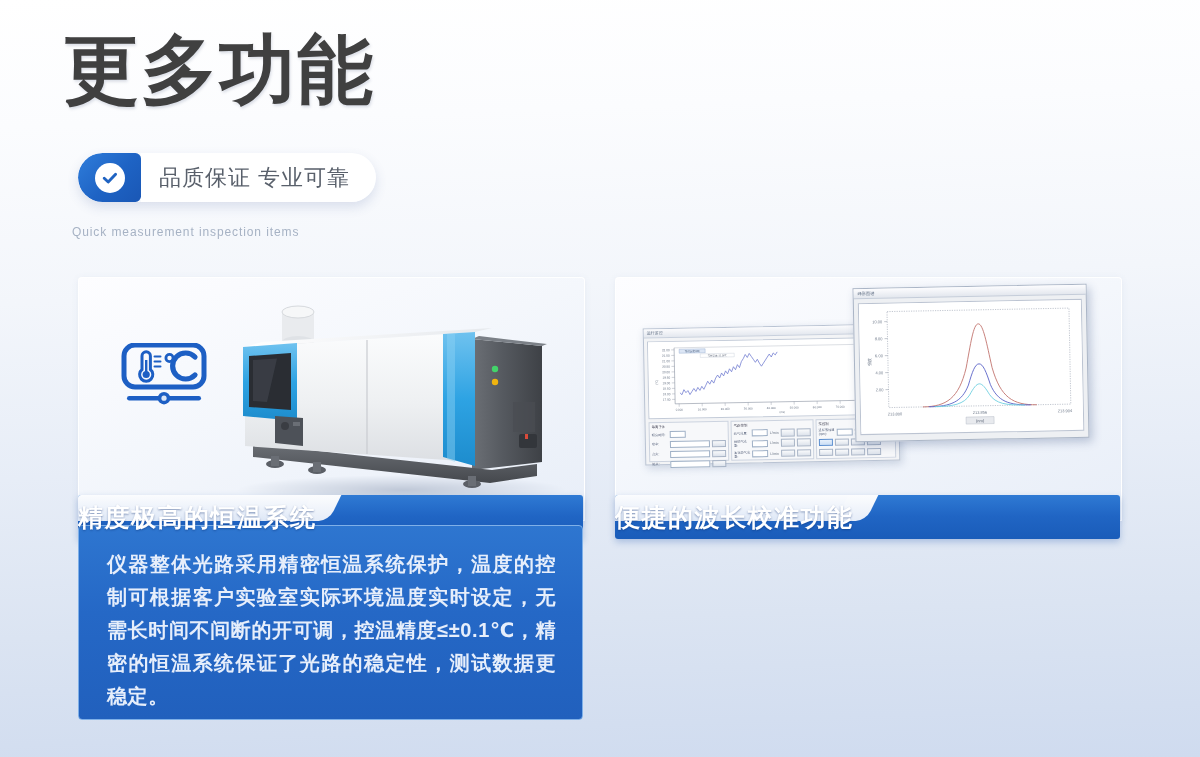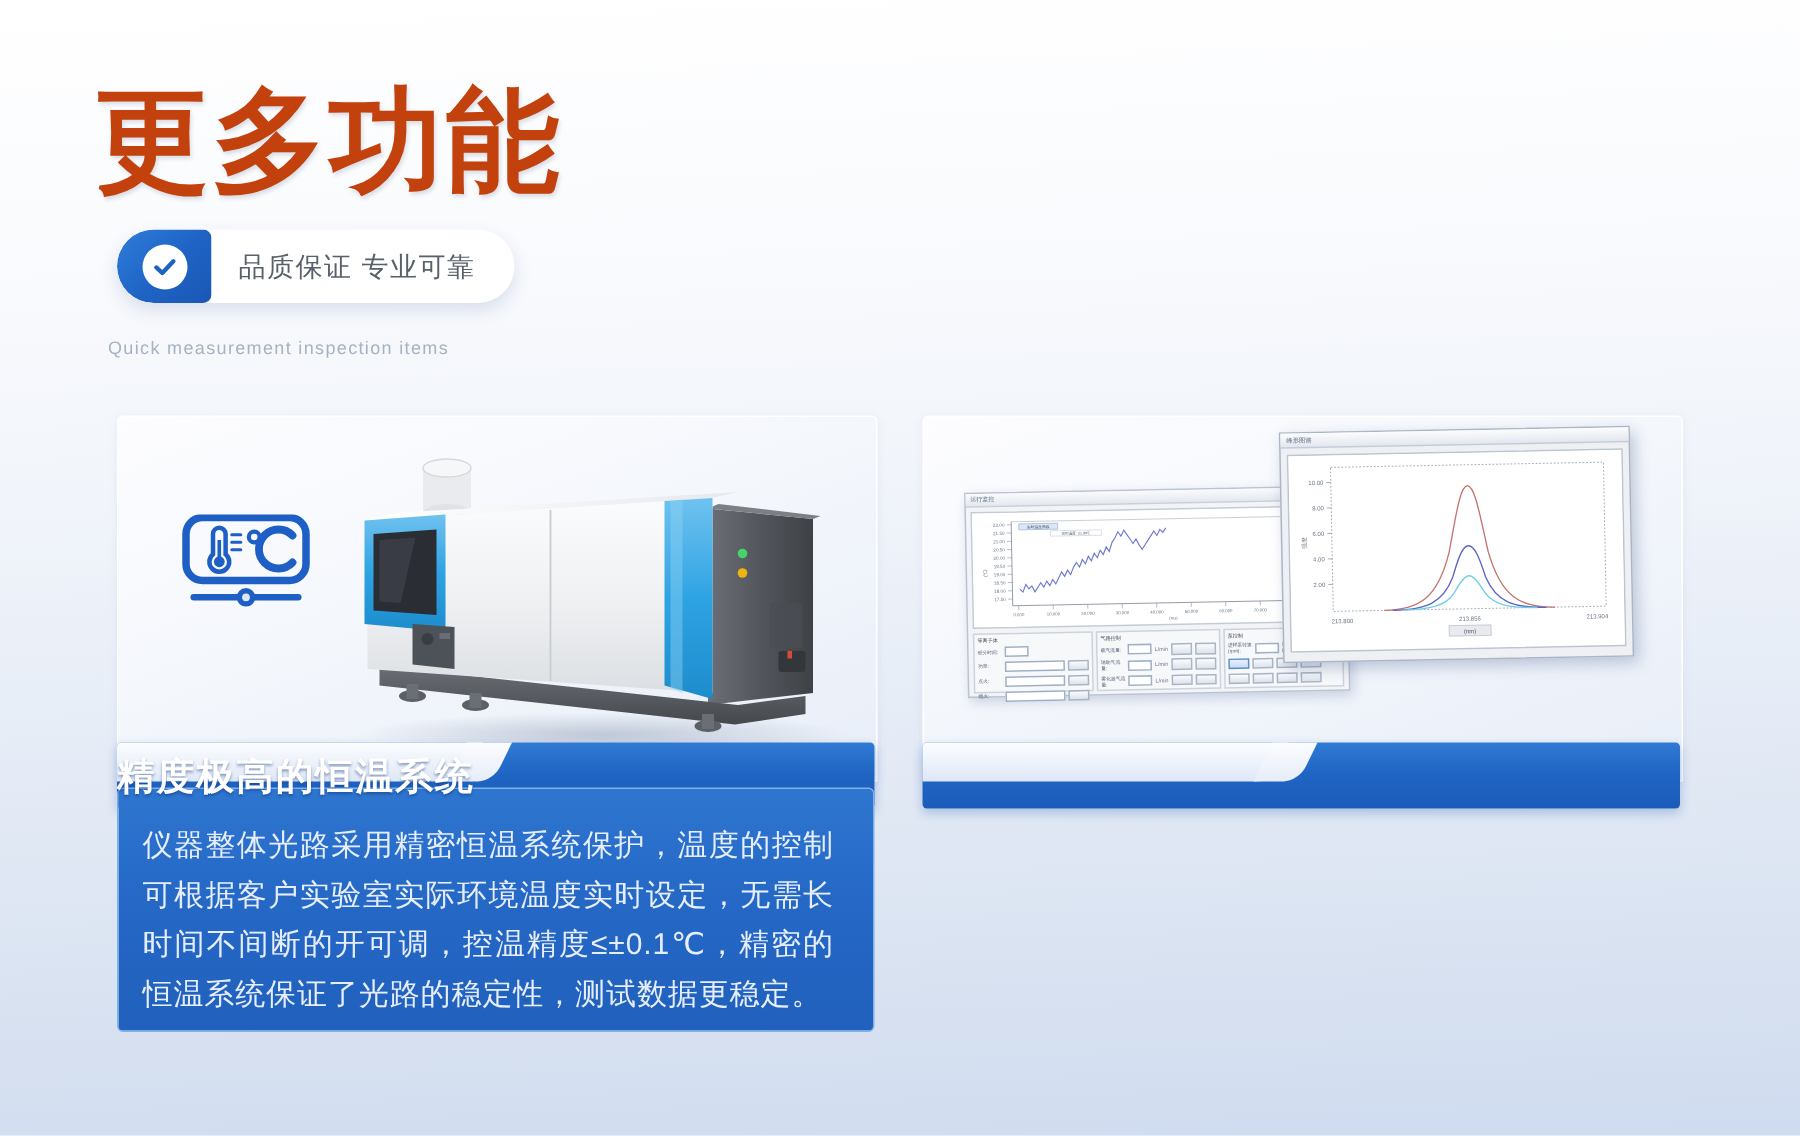--- a/index.html
+++ b/index.html
@@ -6,24 +6,24 @@
   body{
     width:1200px;height:757px;overflow:hidden;
     font-family:"Liberation Sans","DejaVu Sans",sans-serif;
     background:linear-gradient(178deg,#ffffff 0%,#fbfcfe 16%,#f3f6fb 38%,#e7edf7 60%,#dbe4f2 80%,#cfdbef 100%);
     position:relative;
   }
   .stage{position:absolute;inset:0;}
 
   
   .page-title{
-    position:absolute;left:63px;top:57px;
-    font-family:Liberation Mono, monospace;
+    position:absolute;left:63px;top:27px;
+    font-family:Liberation Serif, serif;
     font-weight:700;font-size:76px;line-height:86px;
-    color:#c2410c;letter-spacing:2px;
+    color:#404040;letter-spacing:2px;
     text-shadow:1px 2px 3px rgba(80,95,130,.20);
     white-space:nowrap;
   }
   .badge{
     position:absolute;left:78px;top:153px;height:49px;
     display:flex;align-items:stretch;border-radius:26px;
     box-shadow:0 5px 12px rgba(60,90,150,.16);
     overflow:hidden;
   }
   .badge-icon{
@@ -32,21 +32,21 @@
     border-radius:26px 6px 6px 26px;
   }
   .check-circle{
     width:30px;height:30px;border-radius:50%;background:#fff;
     display:flex;align-items:center;justify-content:center;
   }
   .check-circle svg{display:block;}
   .badge-text{
     background:#ffffff;display:flex;align-items:center;
     padding:0 26px 0 18px;border-radius:0 26px 26px 0;
-    font-size:18px;color:#59606b;letter-spacing:1px;white-space:nowrap;
+    font-size:22px;color:#59606b;letter-spacing:1px;white-space:nowrap;
   }
   .subtitle{
     position:absolute;left:72px;top:225px;
     font-size:12px;color:#a6b2c4;letter-spacing:.9px;white-space:nowrap;
   }
 
   
   .card{position:absolute;top:277px;width:505px;height:443px;}
   .card-1{left:78px;}
   .card-2{left:615px;}
@@ -79,25 +79,26 @@
     background:linear-gradient(180deg,#ffffff 0%,#e6edf8 100%);
     transform:skewX(-26deg);border-radius:0 0 10px 0;
   }
   .card-title{
     position:relative;z-index:2;
     font-size:25px;font-weight:700;color:#ffffff;letter-spacing:1.5px;
     text-shadow:0 1px 2px rgba(10,45,110,.45);white-space:nowrap;
   }
 
   .card-body{
-    position:absolute;left:0;top:248px;width:505px;height:163px;
+    position:absolute;left:0;top:248px;width:505px;height:195px;
     background:linear-gradient(180deg,#2e76d0 0%,#2568c6 45%,#2160bd 100%);
     border:1px solid #7fb0e8;
     border-radius:4px;box-sizing:border-box;
-    padding:22px 26px 18px 16px;
+    padding:22px 26px 18px 28px;
+    font-weight:bold;
   }
   .card-desc{
     font-size:20px;line-height:33px;color:#e6eefb;letter-spacing:.6px;
     text-align:justify;
   }
 
   
   .temp-icon{position:absolute;left:42px;top:65px;width:86px;height:64px;}
 
   
@@ -457,17 +458,18 @@
             <path d="M68,104 C90,104 101,100 108,83 C112,70 115,62 119,62 C123,62 126,70 130,83 C137,100 148,104 170,104" fill="none" stroke="#5a63c8" stroke-width="0.9"></path>
             <path d="M74,104 C93,104 103,102 109,93 C113,86 116,82 119,82 C122,82 125,86 129,93 C135,102 145,104 164,104" fill="none" stroke="#6fcfe0" stroke-width="0.9"></path>
           </svg>
         </div>
       </div>
 
     </div>
 
     <div class="card-head">
       <span class="head-sheen"></span>
+      <span class="card-title">便捷的波长校准功能</span>
     </div>
 
   </div>
 
 </div>
 
 </body></html>

